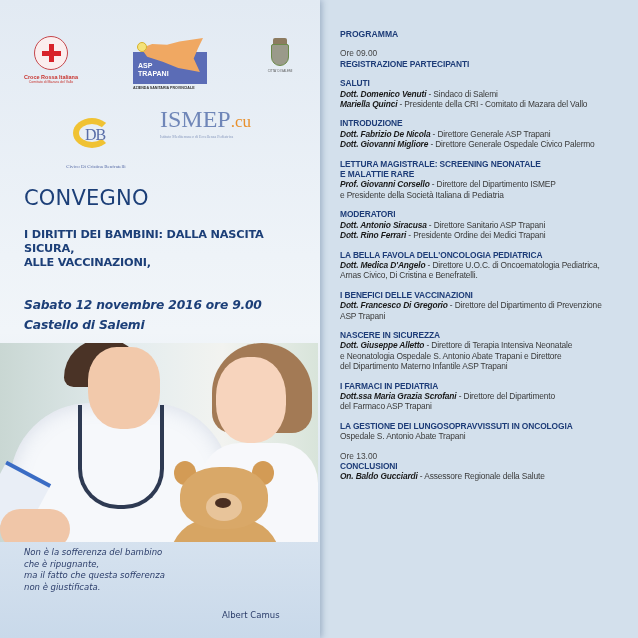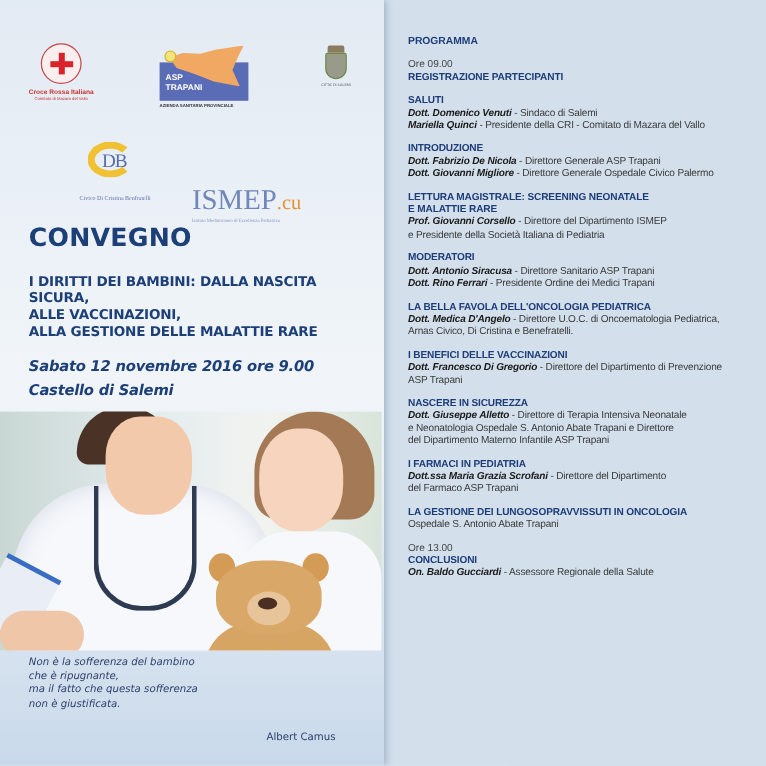--- a/index.html
+++ b/index.html
@@ -65,28 +65,28 @@
   .cdb-c {
     position: absolute; left: 2px; top: 0; width: 38px; height: 30px;
     border: 6px solid #f0c233; border-right-color: transparent; border-radius: 50%;
   }
   .cdb-db {
     position: absolute; left: 14px; top: 8px; font-family: "Liberation Serif", serif;
     font-size: 16px; color: #5a6ea8; letter-spacing: -1px;
   }
   .cdb-t { font-size: 5px; color: #5a6ea8; font-family: "Liberation Serif", serif; white-space: nowrap; }
 
-  .ismep { left: 160px; top: 107px; width: 110px; margin-top: 48px; }
+  .ismep { left: 160px; top: 107px; width: 110px; }
   .ismep-t { font-family: "Liberation Serif", serif; font-size: 24px; color: #6f86b8; line-height: 24px; white-space: nowrap; }
   .ismep-t .cu { color: #e8902c; font-size: 17px; }
   .ismep-s { font-size: 4px; color: #8a9bbf; white-space: nowrap; font-family: "Liberation Serif", serif; }
 
   .title {
     position: absolute; left: 24px; top: 186px;
-    font-family: "DejaVu Sans", sans-serif; font-weight: bold; font-size: 21px; color: #1c3f78; letter-spacing: 0.2px;
+    font-family: "DejaVu Sans", sans-serif; font-weight: normal; font-size: 21px; color: #1c3f78; letter-spacing: 0.2px;
   }
   .subtitle {
     position: absolute; left: 24px; top: 228px; width: 290px;
     font-family: "DejaVu Sans", sans-serif; font-weight: bold; font-size: 11.3px; color: #1c3f78; line-height: 14px;
     letter-spacing: -0.2px;
   }
   .date {
     position: absolute; left: 24px; top: 295px;
     font-family: "DejaVu Sans", sans-serif; font-style: italic; font-weight: bold; font-size: 12.3px; color: #1c3f78; line-height: 20px;
     letter-spacing: -0.2px;
@@ -172,21 +172,20 @@
 
   <div class="logo ismep">
     <div class="ismep-t"><span>ISMEP</span><span class="cu">.cu</span></div>
     <div class="ismep-s">Istituto Mediterraneo di Eccellenza Pediatrica</div>
   </div>
 
   <div class="title">CONVEGNO</div>
   <div class="subtitle">
     <div>I DIRITTI DEI BAMBINI: DALLA NASCITA SICURA,</div>
     <div>ALLE VACCINAZIONI,</div>
-    <div>ALLA GESTIONE DELLE MALATTIE RARE</div>
   </div>
   <div class="date">
     <div>Sabato 12 novembre 2016 ore 9.00</div>
     <div>Castello di Salemi</div>
   </div>
 
   <div class="photo">
     <div class="ph-doc-coat"></div>
     <div class="ph-doc-hair"></div>
     <div class="ph-doc-face"></div>

